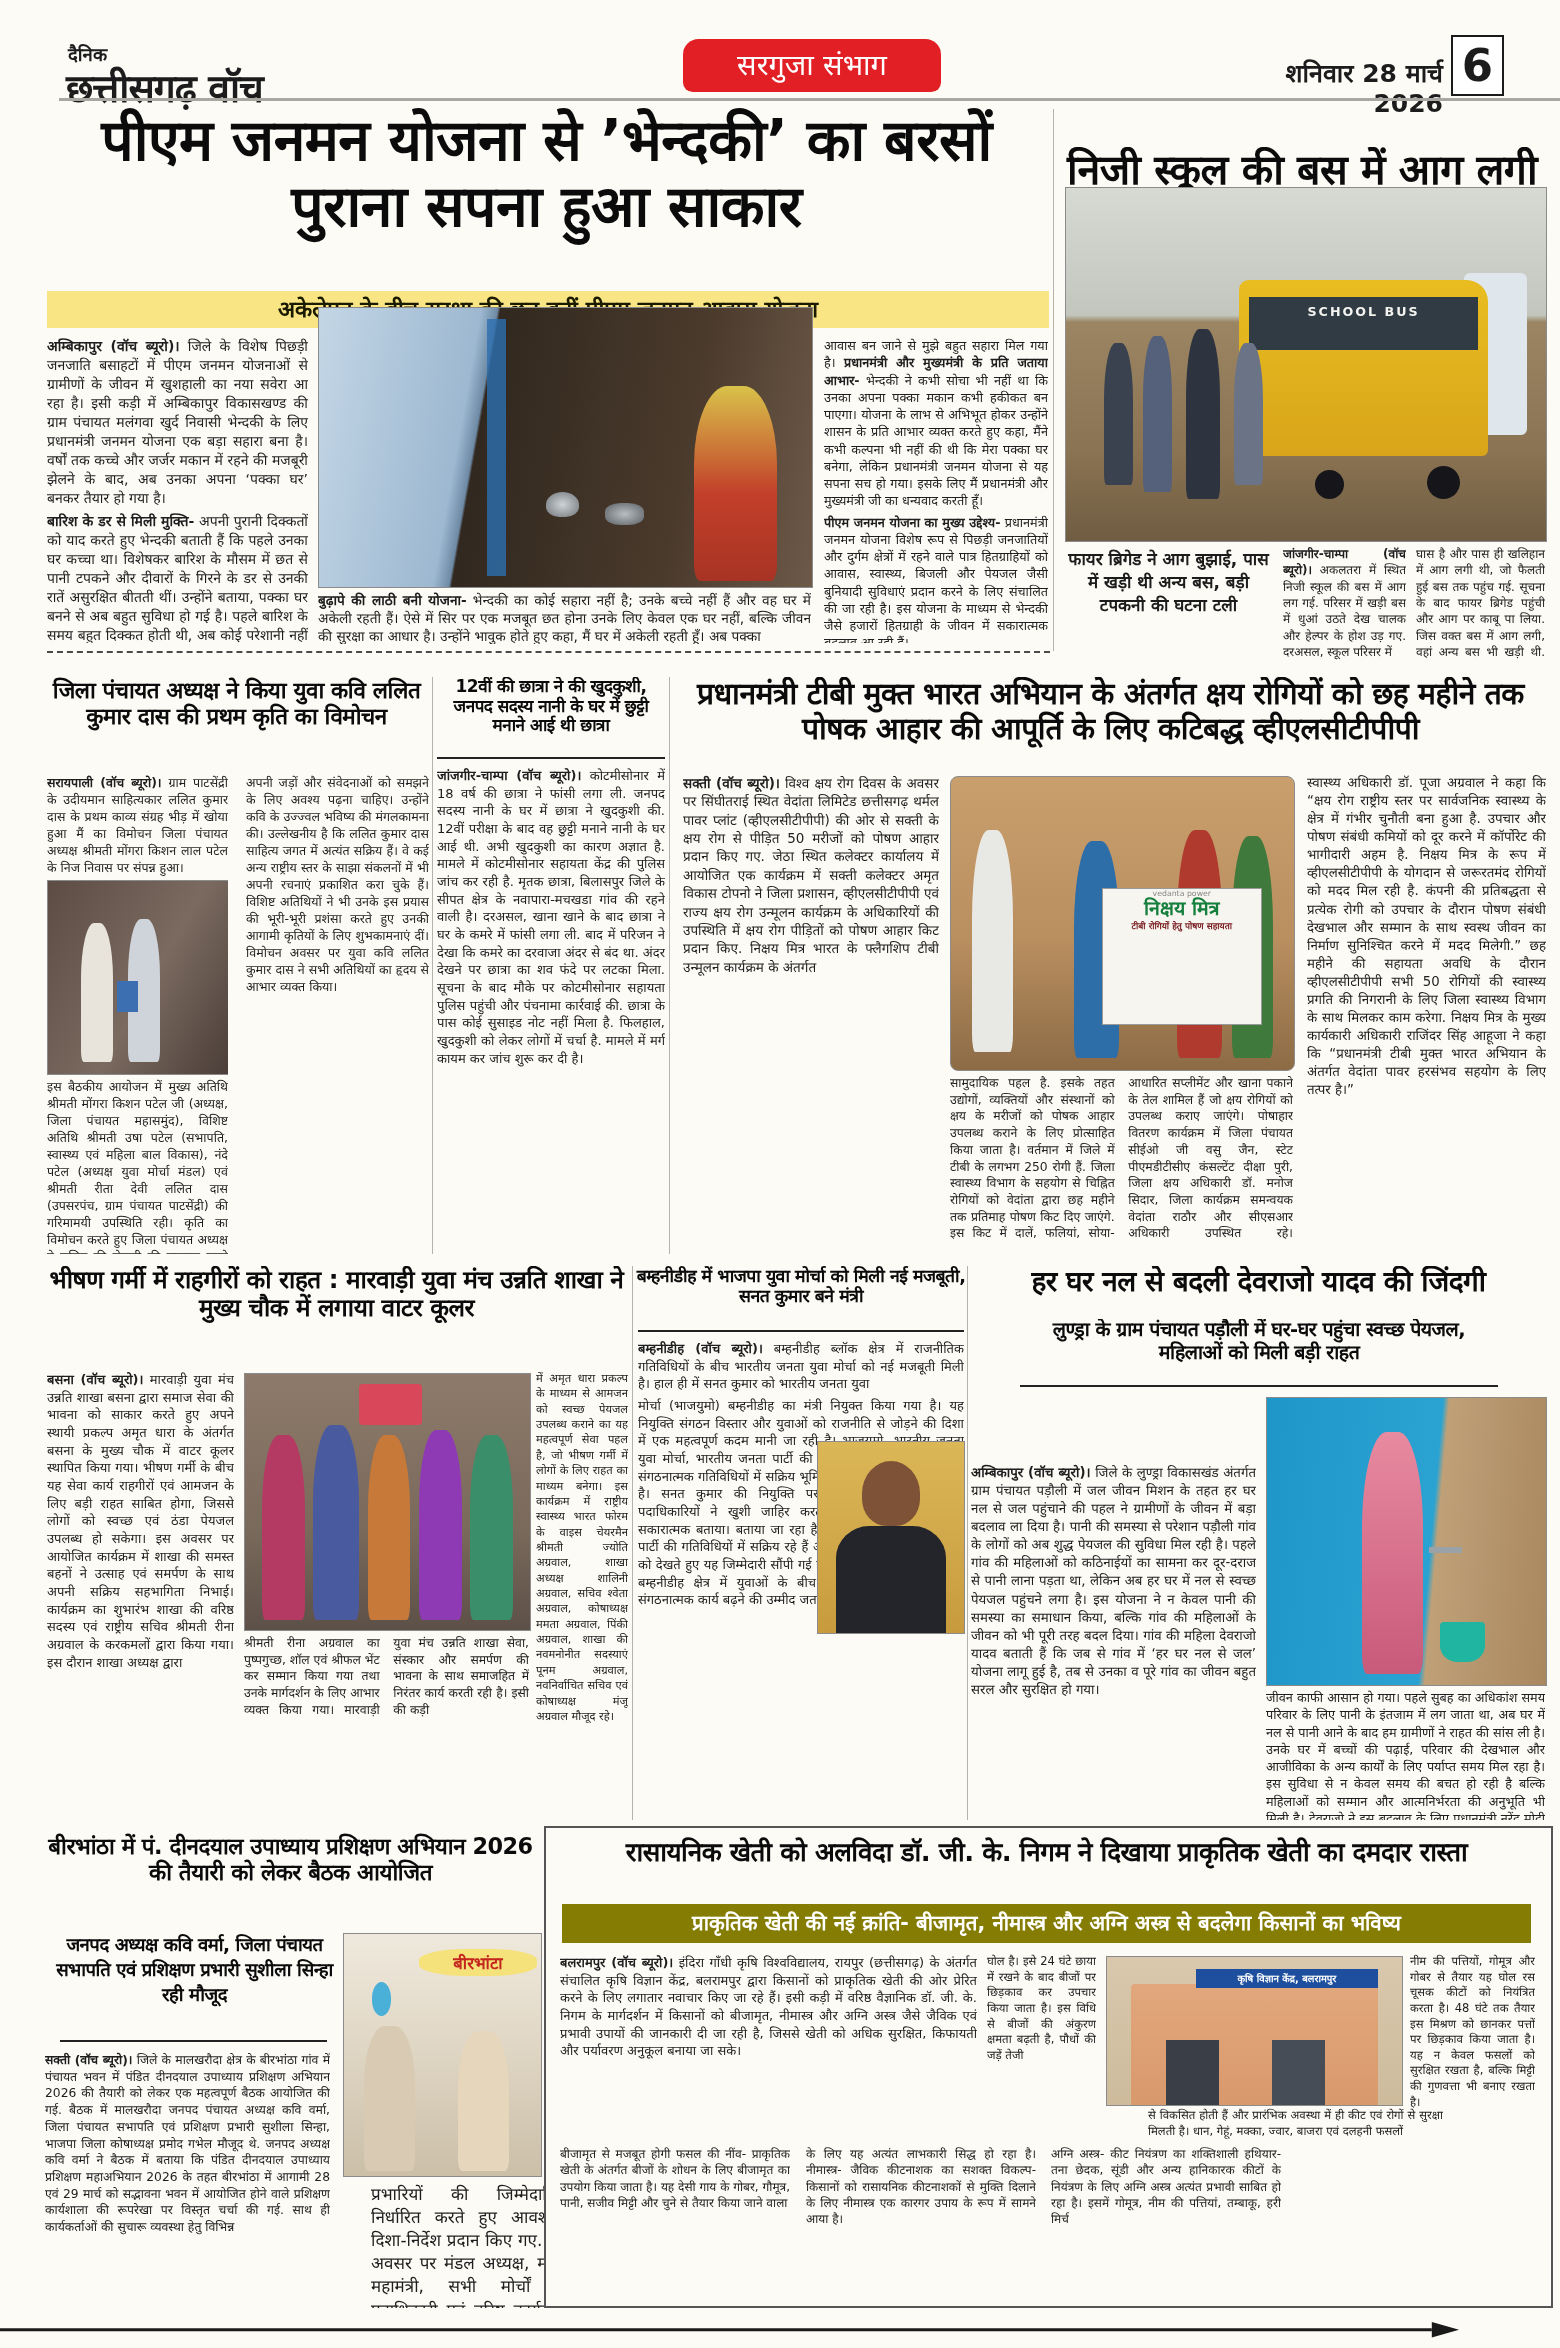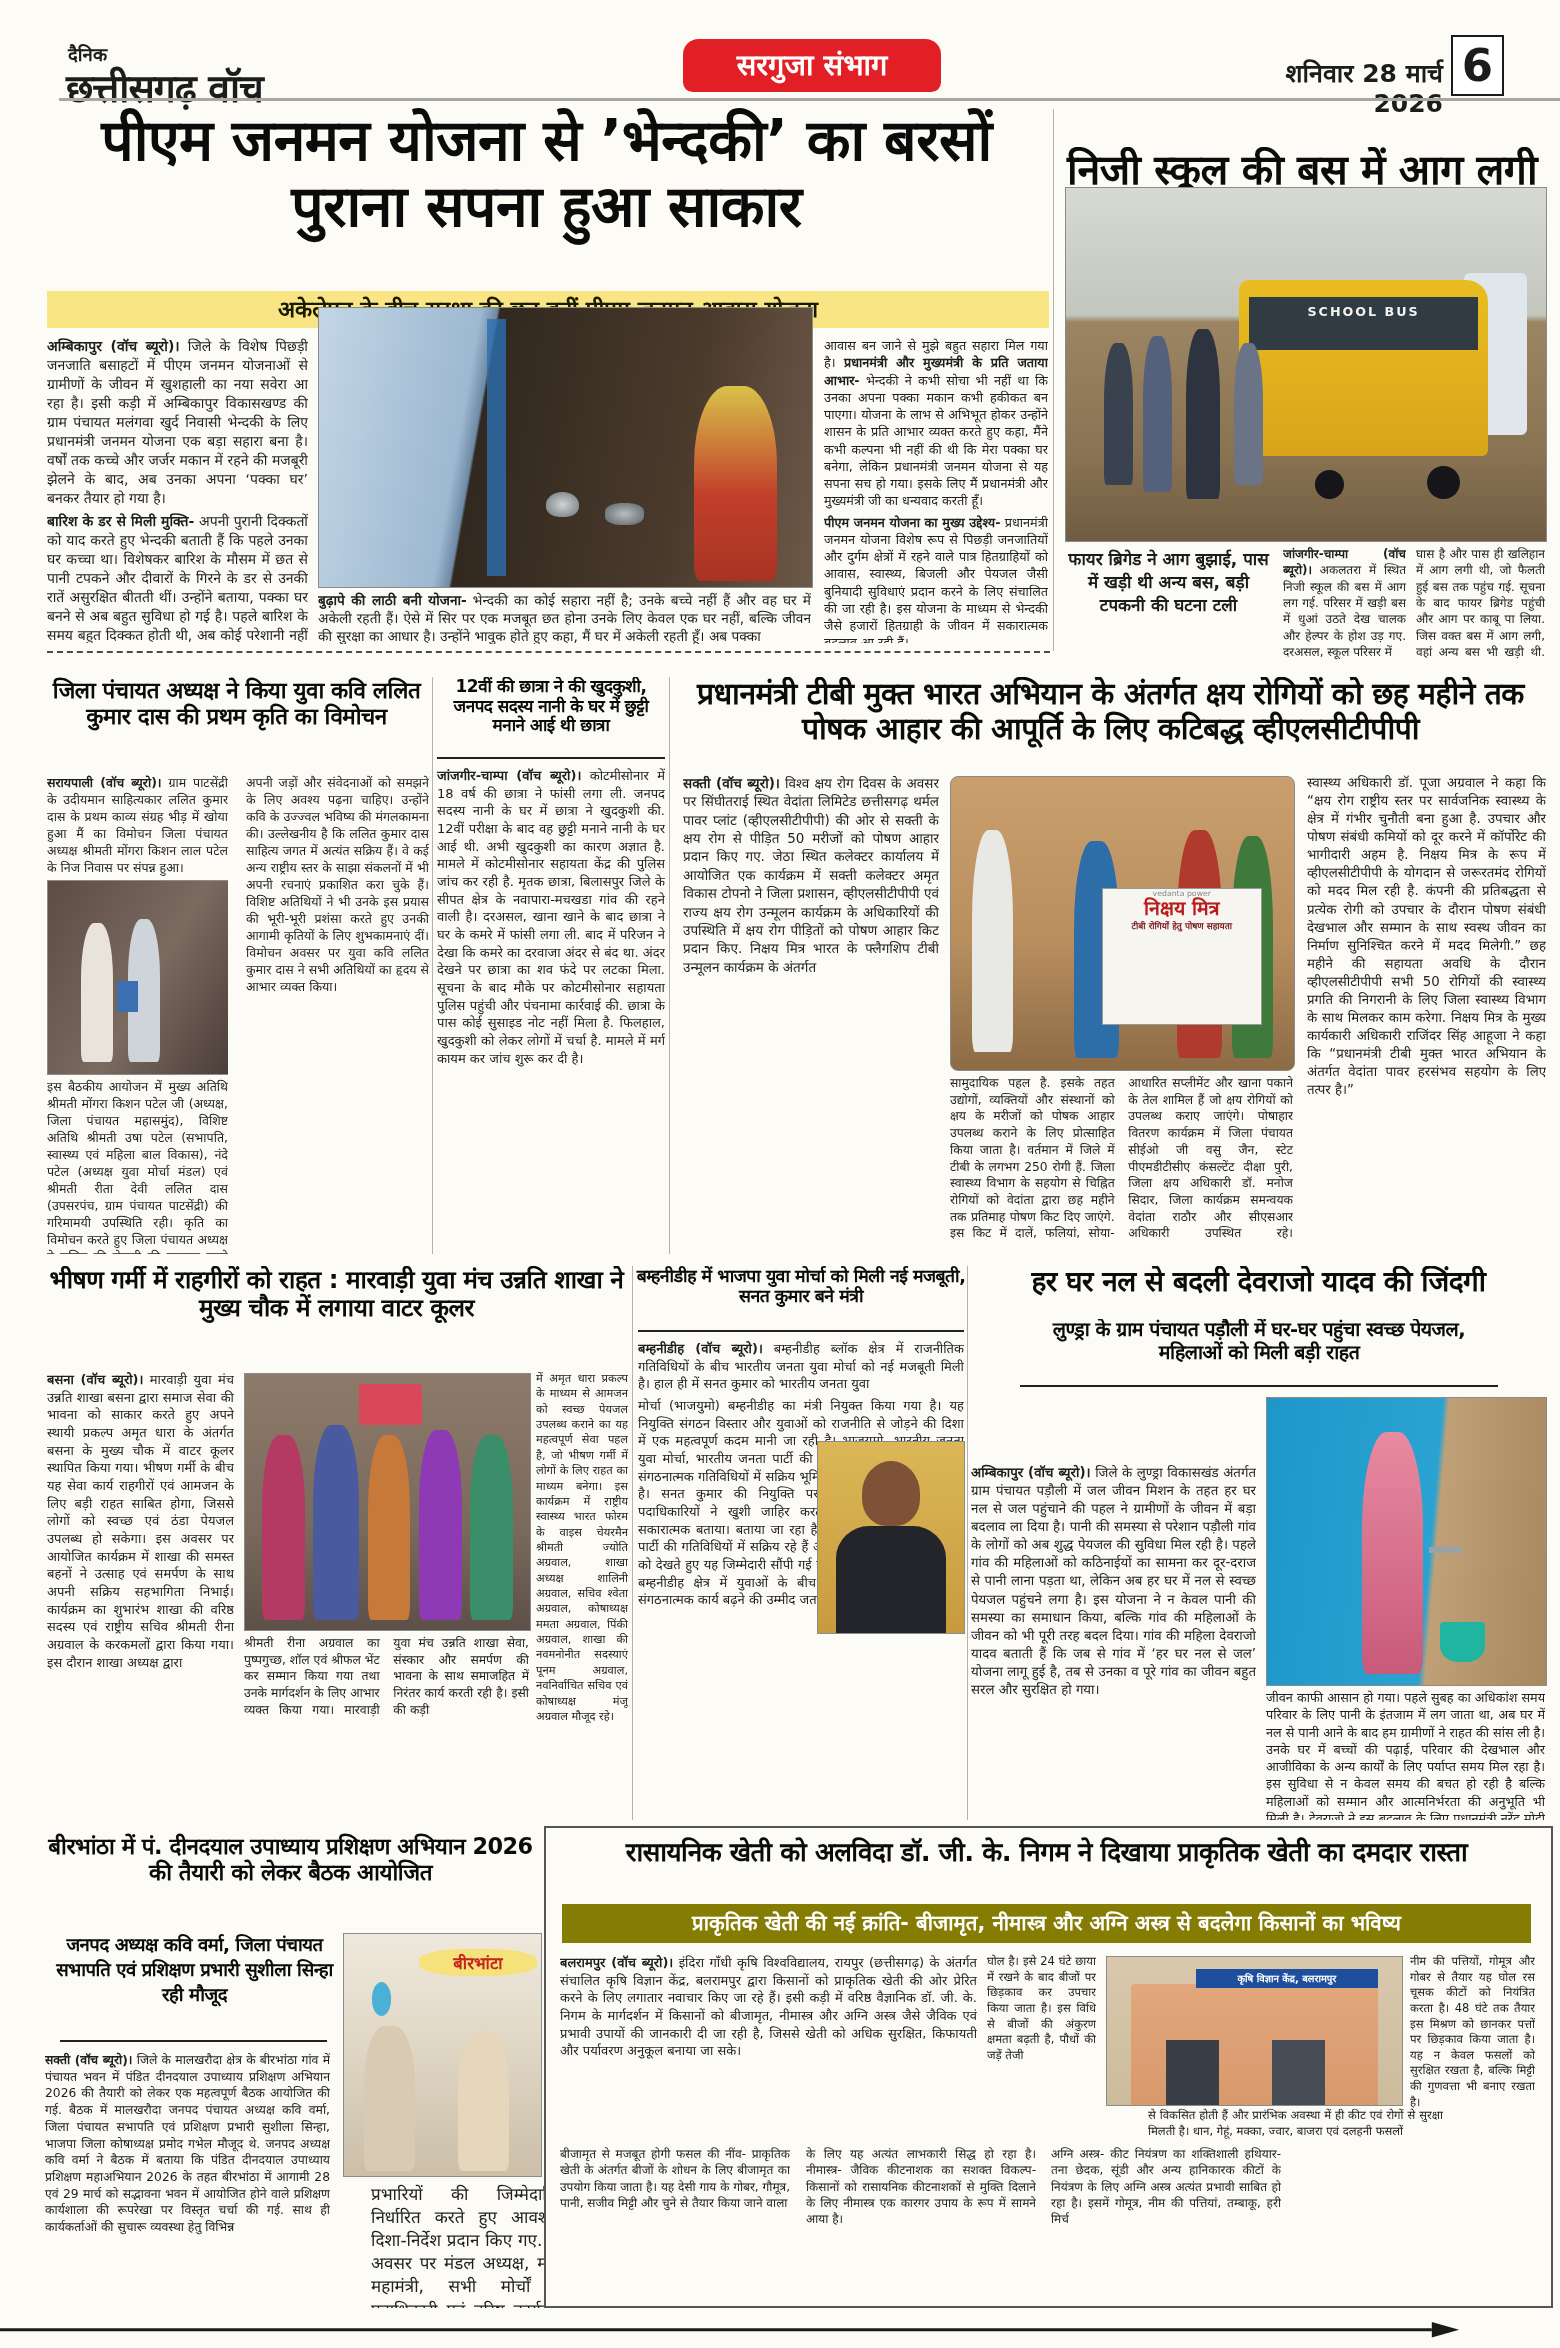--- a/index.html
+++ b/index.html
@@ -13,21 +13,21 @@
   .lead{font-weight:bold;}
   .rule{position:absolute;background:#222;height:2px;}
   .grayrule{position:absolute;background:#a9a7a2;}
   .vline{position:absolute;width:1px;background:#b5b2ac;}
   .dashed{position:absolute;border-top:2px dashed #4a4a4a;height:0;}
   .band{position:absolute;text-align:center;font-weight:bold;overflow:hidden;}
   .ph{position:absolute;overflow:hidden;border:1px solid #8b8b8b;background:#c9c4ba;}
   .ph .pill{position:absolute;border-radius:40% 40% 8% 8%;}
   .cap{position:absolute;overflow:hidden;text-align:justify;line-height:1.32;}
   .pagebox{position:absolute;border:2.9px solid #1a1a1a;background:#fff;text-align:center;font-weight:bold;}
-  .redband{position:absolute;background:#e31f26;color:#fff;text-align:center;font-weight:bold;
+  .redband{position:absolute;background:#e31f26;color:#fff;text-align:center;font-weight:normal;
            border-radius:15.6px 15.6px 9.8px 9.8px;}
   .olive{background:#857c04;color:#fff;}
   .yellow{background:#f9e584;color:#1a1a00;}
   .box{position:absolute;border:2px solid #555;}
   .twocol{column-count:2;column-gap:13.7px;}
 </style>
 </head>
 <body>
 
 <div class="page">
@@ -123,21 +123,21 @@
     <p><b class="byline">सक्ती (वॉच ब्यूरो)।</b>
        <span>विश्व क्षय रोग दिवस के अवसर पर सिंघीतराई स्थित वेदांता लिमिटेड छत्तीसगढ़ थर्मल पावर प्लांट (व्हीएलसीटीपीपी) की ओर से सक्ती के क्षय रोग से पीड़ित 50 मरीजों को पोषण आहार प्रदान किए गए. जेठा स्थित कलेक्टर कार्यालय में आयोजित एक कार्यक्रम में सक्ती कलेक्टर अमृत विकास टोपनो ने जिला प्रशासन, व्हीएलसीटीपीपी एवं राज्य क्षय रोग उन्मूलन कार्यक्रम के अधिकारियों की उपस्थिति में क्षय रोग पीड़ितों को पोषण आहार किट प्रदान किए. निक्षय मित्र भारत के फ्लैगशिप टीबी उन्मूलन कार्यक्रम के अंतर्गत</span></p>
   </div>
   <div class="ph" style="left:950px;top:776px;width:343px;height:293px;background:linear-gradient(#c99f6d 0%,#b98f60 55%,#8c6b45 100%);border-radius:8px;">
     <div class="pill" style="left:6%;top:18%;width:12%;height:76%;background:#e8e8e4;"></div>
     <div class="pill" style="left:36%;top:22%;width:13%;height:74%;background:#2e6ea8;"></div>
     <div class="pill" style="left:66%;top:18%;width:13%;height:78%;background:#b03a2e;"></div>
     <div class="pill" style="left:82%;top:20%;width:12%;height:76%;background:#3f7a3c;"></div>
     <div class="abs" style="left:44%;top:38%;width:46%;height:46%;background:#f6f5ef;border:1px solid #999;">
       <div style="font-size:7.8px;color:#888;text-align:center;">vedanta power</div>
-      <div style="font-size:19.5px;font-weight:bold;color:#b91c1c;text-align:center;line-height:1.1;">निक्षय मित्र</div>
+      <div style="font-size:19.5px;font-weight:bold;color:#15803d;text-align:center;line-height:1.1;">निक्षय मित्र</div>
       <div style="font-size:8.8px;font-weight:bold;color:#7a1f24;text-align:center;">टीबी रोगियों हेतु पोषण सहायता</div>
     </div>
   </div>
   <div class="col twocol" style="left:950px;top:1075px;width:343px;height:179px;font-size:12.3px;">
     <span>सामुदायिक पहल है. इसके तहत उद्योगों, व्यक्तियों और संस्थानों को क्षय के मरीजों को पोषक आहार उपलब्ध कराने के लिए प्रोत्साहित किया जाता है। वर्तमान में जिले में टीबी के लगभग 250 रोगी हैं. जिला स्वास्थ्य विभाग के सहयोग से चिह्नित रोगियों को वेदांता द्वारा छह महीने तक प्रतिमाह पोषण किट दिए जाएंगे. इस किट में दालें, फलियां, सोया-आधारित सप्लीमेंट और खाना पकाने के तेल शामिल हैं जो क्षय रोगियों को उपलब्ध कराए जाएंगे। पोषाहार वितरण कार्यक्रम में जिला पंचायत सीईओ जी वसु जैन, स्टेट पीएमडीटीसीए कंसल्टेंट दीक्षा पुरी, जिला क्षय अधिकारी डॉ. मनोज सिदार, जिला कार्यक्रम समन्वयक वेदांता राठौर और सीएसआर अधिकारी उपस्थित रहे। व्हीएलसीटीपीपी के सहयोग की सराहना करते हुए मुख्य चिकित्सा एवं</span>
   </div>
   <div class="col" style="left:1307px;top:774px;width:239px;height:480px;font-size:13.3px;">
     <p><span>स्वास्थ्य अधिकारी डॉ. पूजा अग्रवाल ने कहा कि “क्षय रोग राष्ट्रीय स्तर पर सार्वजनिक स्वास्थ्य के क्षेत्र में गंभीर चुनौती बना हुआ है. उपचार और पोषण संबंधी कमियों को दूर करने में कॉर्पोरेट की भागीदारी अहम है. निक्षय मित्र के रूप में व्हीएलसीटीपीपी के योगदान से जरूरतमंद रोगियों को मदद मिल रही है. कंपनी की प्रतिबद्धता से प्रत्येक रोगी को उपचार के दौरान पोषण संबंधी देखभाल और सम्मान के साथ स्वस्थ जीवन का निर्माण सुनिश्चित करने में मदद मिलेगी.” छह महीने की सहायता अवधि के दौरान व्हीएलसीटीपीपी सभी 50 रोगियों की स्वास्थ्य प्रगति की निगरानी के लिए जिला स्वास्थ्य विभाग के साथ मिलकर काम करेगा. निक्षय मित्र के मुख्य कार्यकारी अधिकारी राजिंदर सिंह आहूजा ने कहा कि “प्रधानमंत्री टीबी मुक्त भारत अभियान के अंतर्गत वेदांता पावर हरसंभव सहयोग के लिए तत्पर है।”</span></p>
   </div>
 

